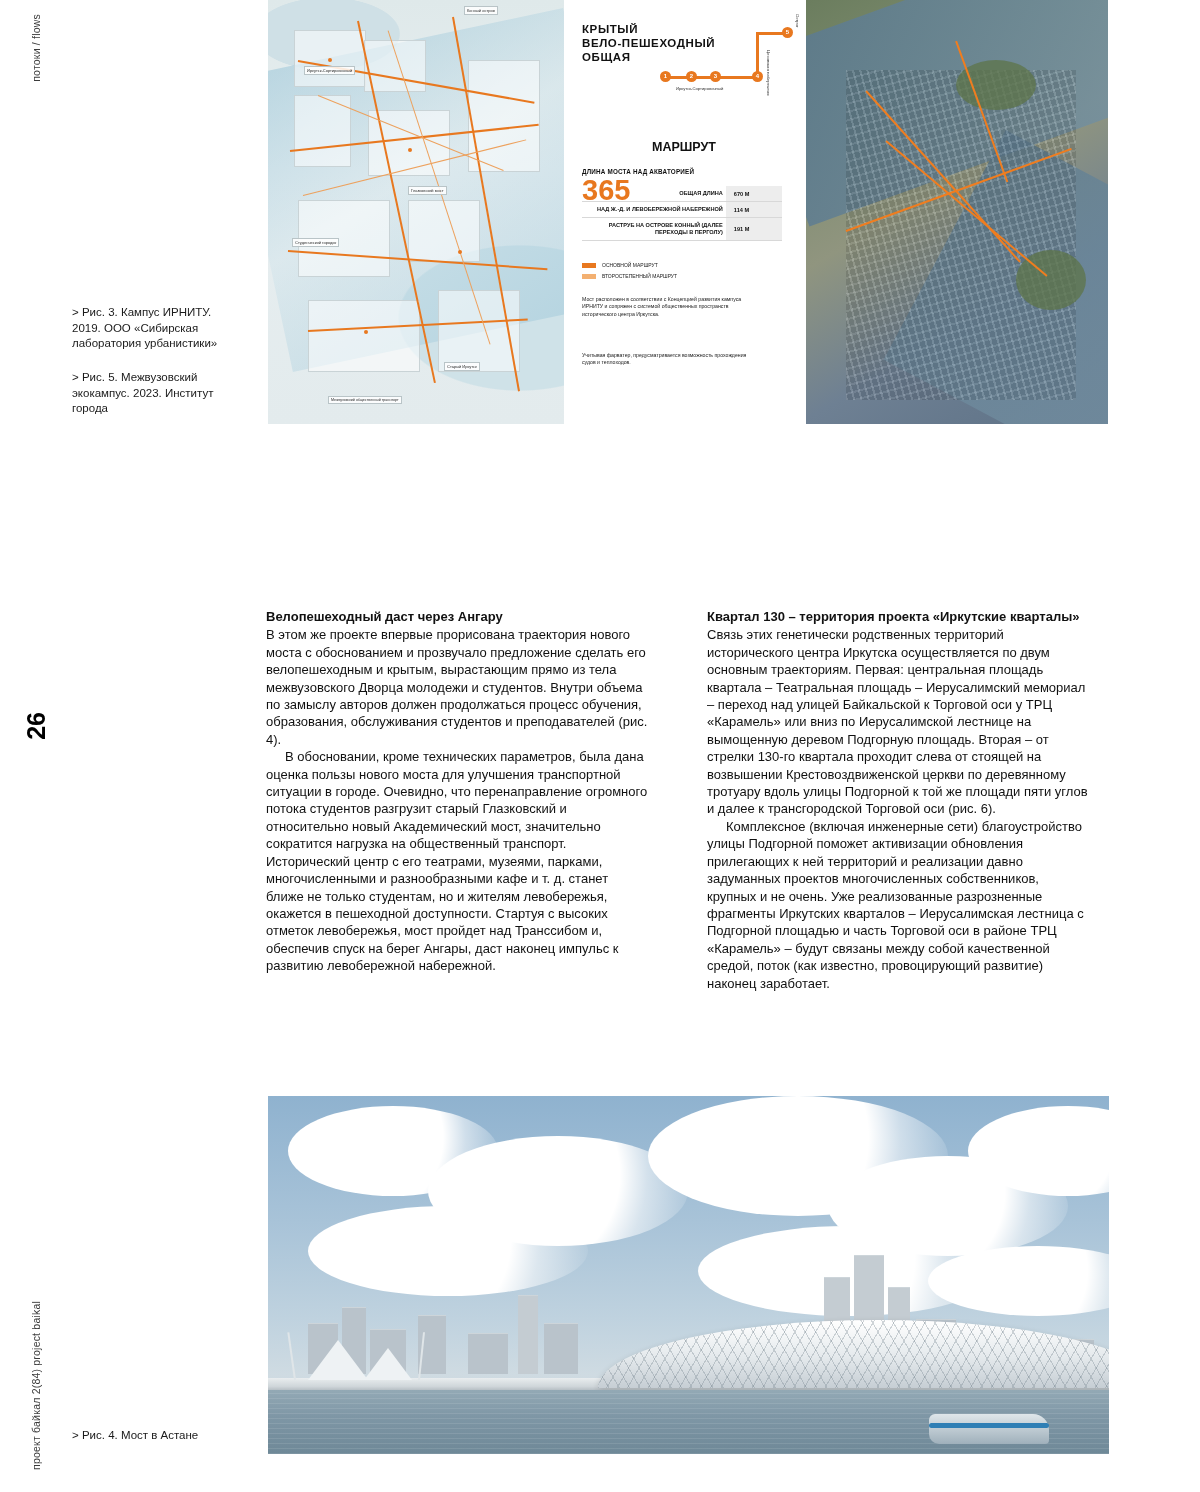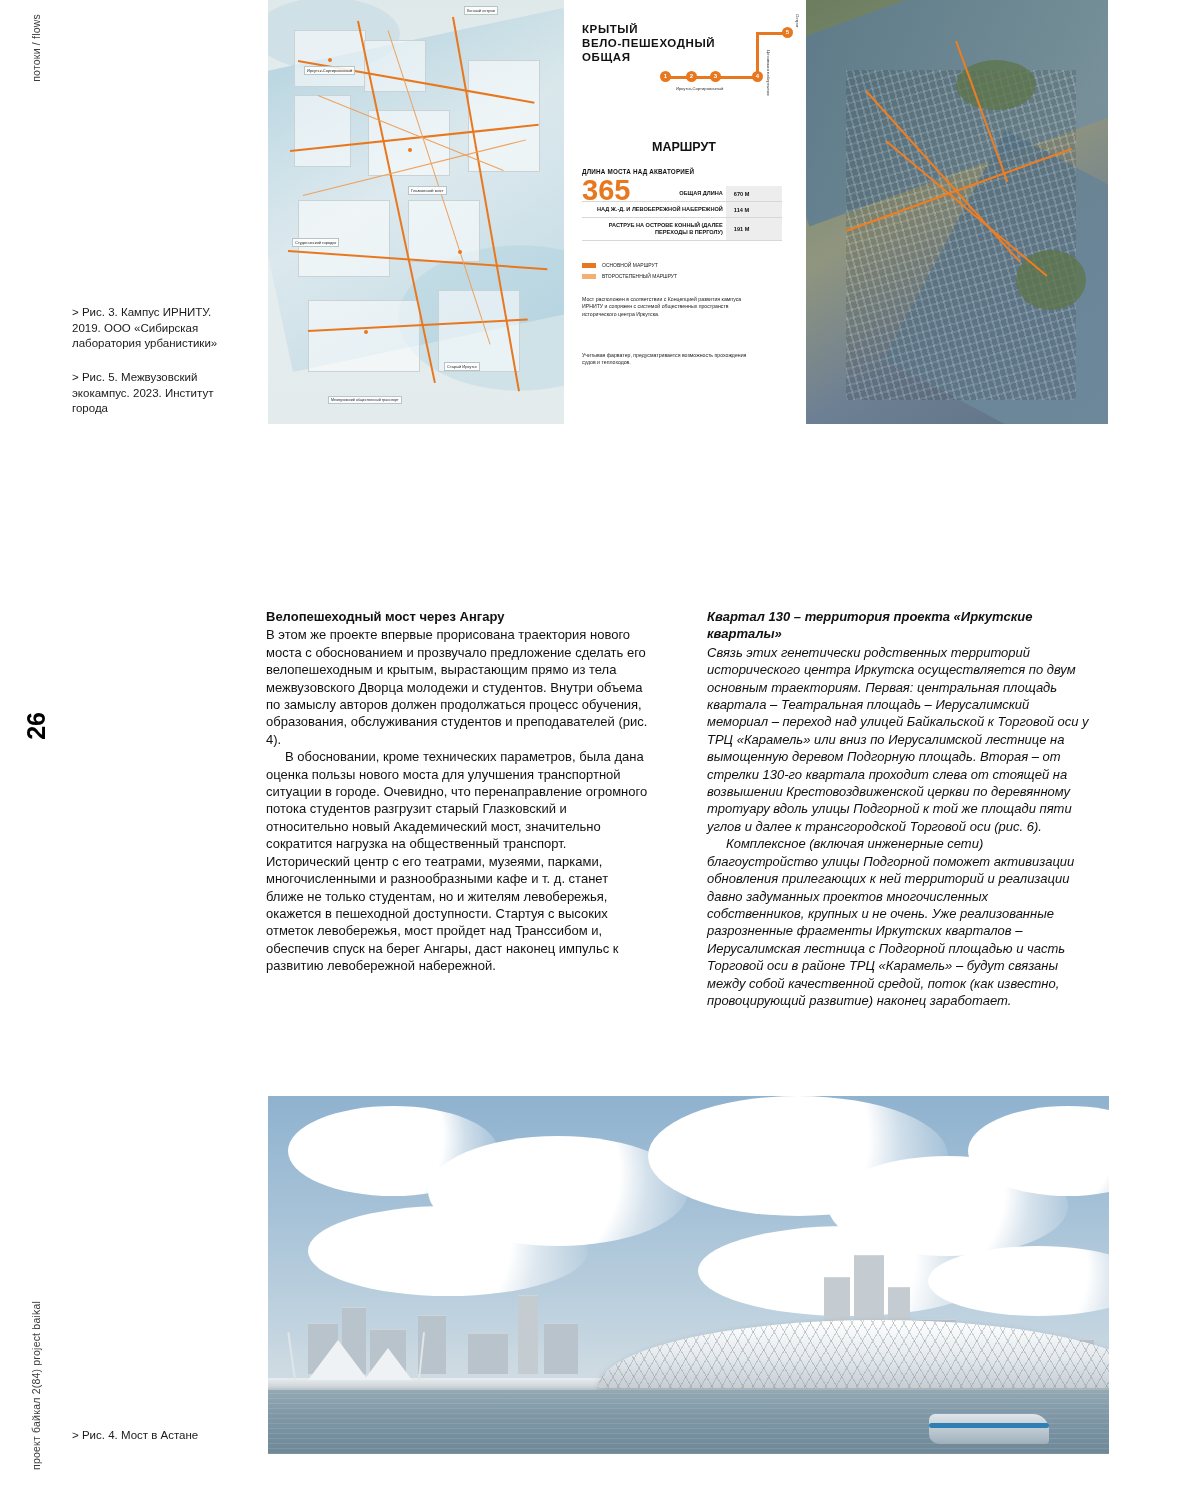--- a/index.html
+++ b/index.html
@@ -162,21 +162,21 @@
   
   .col {
     position: absolute;
     width: 382px;
     font-size: 13px;
     line-height: 17.4px;
     text-align: left;
     color: #111;
   }
   #col-left { left: 266px; top: 608px; }
-  #col-right { left: 707px; top: 608px; font-style: italic; }
+  #col-right { left: 707px; top: 608px; }
   .col h3 {
     margin: 0 0 1px 0;
     font-size: 13px;
     font-weight: bold;
     line-height: 17.4px;
   }
   .col p { margin: 0; }
   .col p.ind { text-indent: 19px; }
 
   
@@ -350,21 +350,21 @@
   <div class="city"></div>
   <div class="green" style="left:150px; top:60px; width:80px; height:50px;"></div>
   <div class="green" style="left:210px; top:250px; width:70px; height:60px;"></div>
   <div class="orange-line" style="left:60px; top:90px; width:230px; transform:rotate(48deg);"></div>
   <div class="orange-line" style="left:80px; top:140px; width:210px; transform:rotate(40deg);"></div>
   <div class="orange-line" style="left:40px; top:230px; width:240px; transform:rotate(-20deg);"></div>
   <div class="orange-line" style="left:150px; top:40px; width:150px; transform:rotate(70deg);"></div>
 </div>
 
 <div class="col" id="col-left">
-  <h3>Велопешеходный мост через Ангару</h3>
+  <h3>Велопешеходный даст через Ангару</h3>
   <p>В этом же проекте впервые прорисована траектория нового моста с обоснованием и прозвучало предложение сделать его велопешеходным и крытым, вырастающим прямо из тела межвузовского Дворца молодежи и студентов. Внутри объема по замыслу авторов должен продолжаться процесс обучения, образования, обслуживания студентов и преподавателей (рис. 4).</p>
   <p class="ind">В обосновании, кроме технических параметров, была дана оценка пользы нового моста для улучшения транспортной ситуации в городе. Очевидно, что перенаправление огромного потока студентов разгрузит старый Глазковский и относительно новый Академический мост, значительно сократится нагрузка на общественный транспорт. Исторический центр с его театрами, музеями, парками, многочисленными и разнообразными кафе и т. д. станет ближе не только студентам, но и жителям левобережья, окажется в пешеходной доступности. Стартуя с высоких отметок левобережья, мост пройдет над Транссибом и, обеспечив спуск на берег Ангары, даст наконец импульс к развитию левобережной набережной.</p>
 </div>
 
 <div class="col" id="col-right">
   <h3>Квартал 130 – территория проекта «Иркутские кварталы»</h3>
   <p>Связь этих генетически родственных территорий исторического центра Иркутска осуществляется по двум основным траекториям. Первая: центральная площадь квартала – Театральная площадь – Иерусалимский мемориал – переход над улицей Байкальской к Торговой оси у ТРЦ «Карамель» или вниз по Иерусалимской лестнице на вымощенную деревом Подгорную площадь. Вторая – от стрелки 130-го квартала проходит слева от стоящей на возвышении Крестовоздвиженской церкви по деревянному тротуару вдоль улицы Подгорной к той же площади пяти углов и далее к трансгородской Торговой оси (рис. 6).</p>
   <p class="ind">Комплексное (включая инженерные сети) благоустройство улицы Подгорной поможет активизации обновления прилегающих к ней территорий и реализации давно задуманных проектов многочисленных собственников, крупных и не очень. Уже реализованные разрозненные фрагменты Иркутских кварталов – Иерусалимская лестница с Подгорной площадью и часть Торговой оси в районе ТРЦ «Карамель» – будут связаны между собой качественной средой, поток (как известно, провоцирующий развитие) наконец заработает.</p>
 </div>
 

